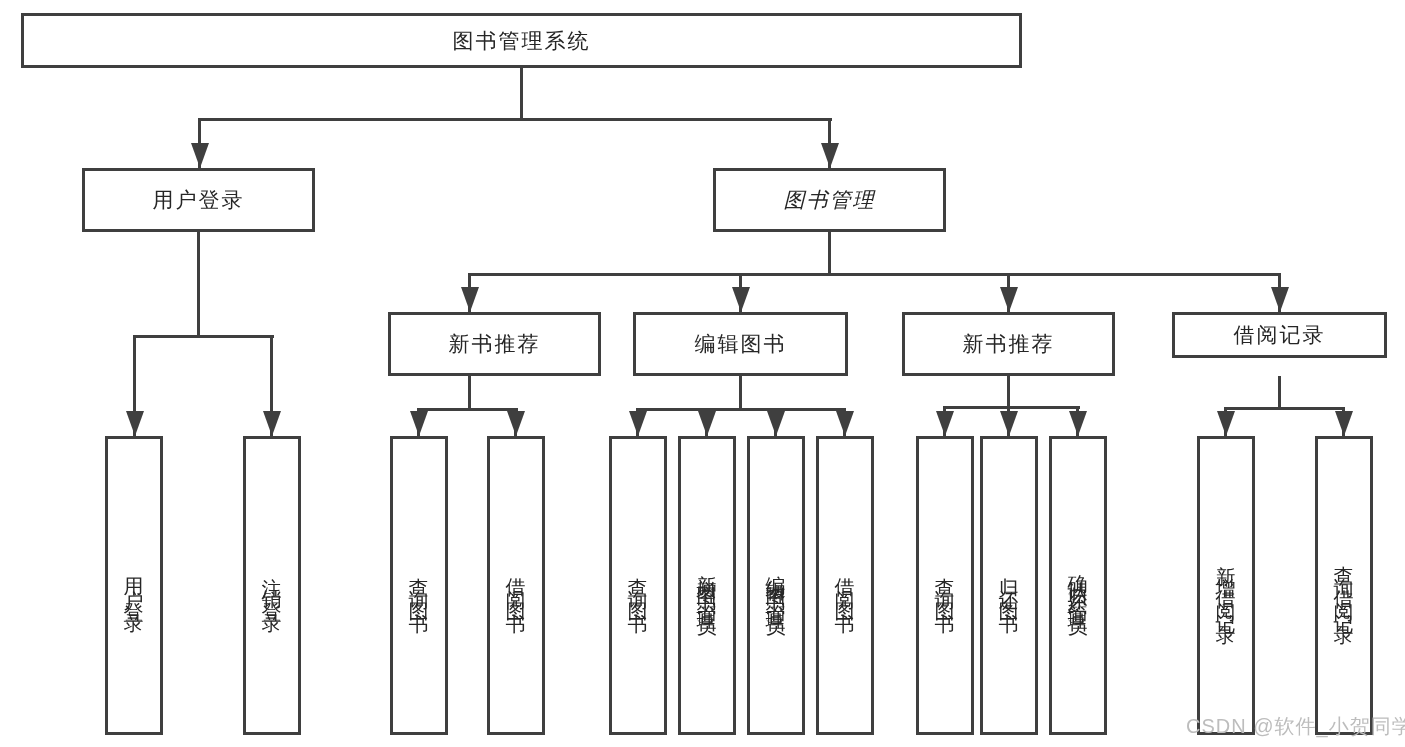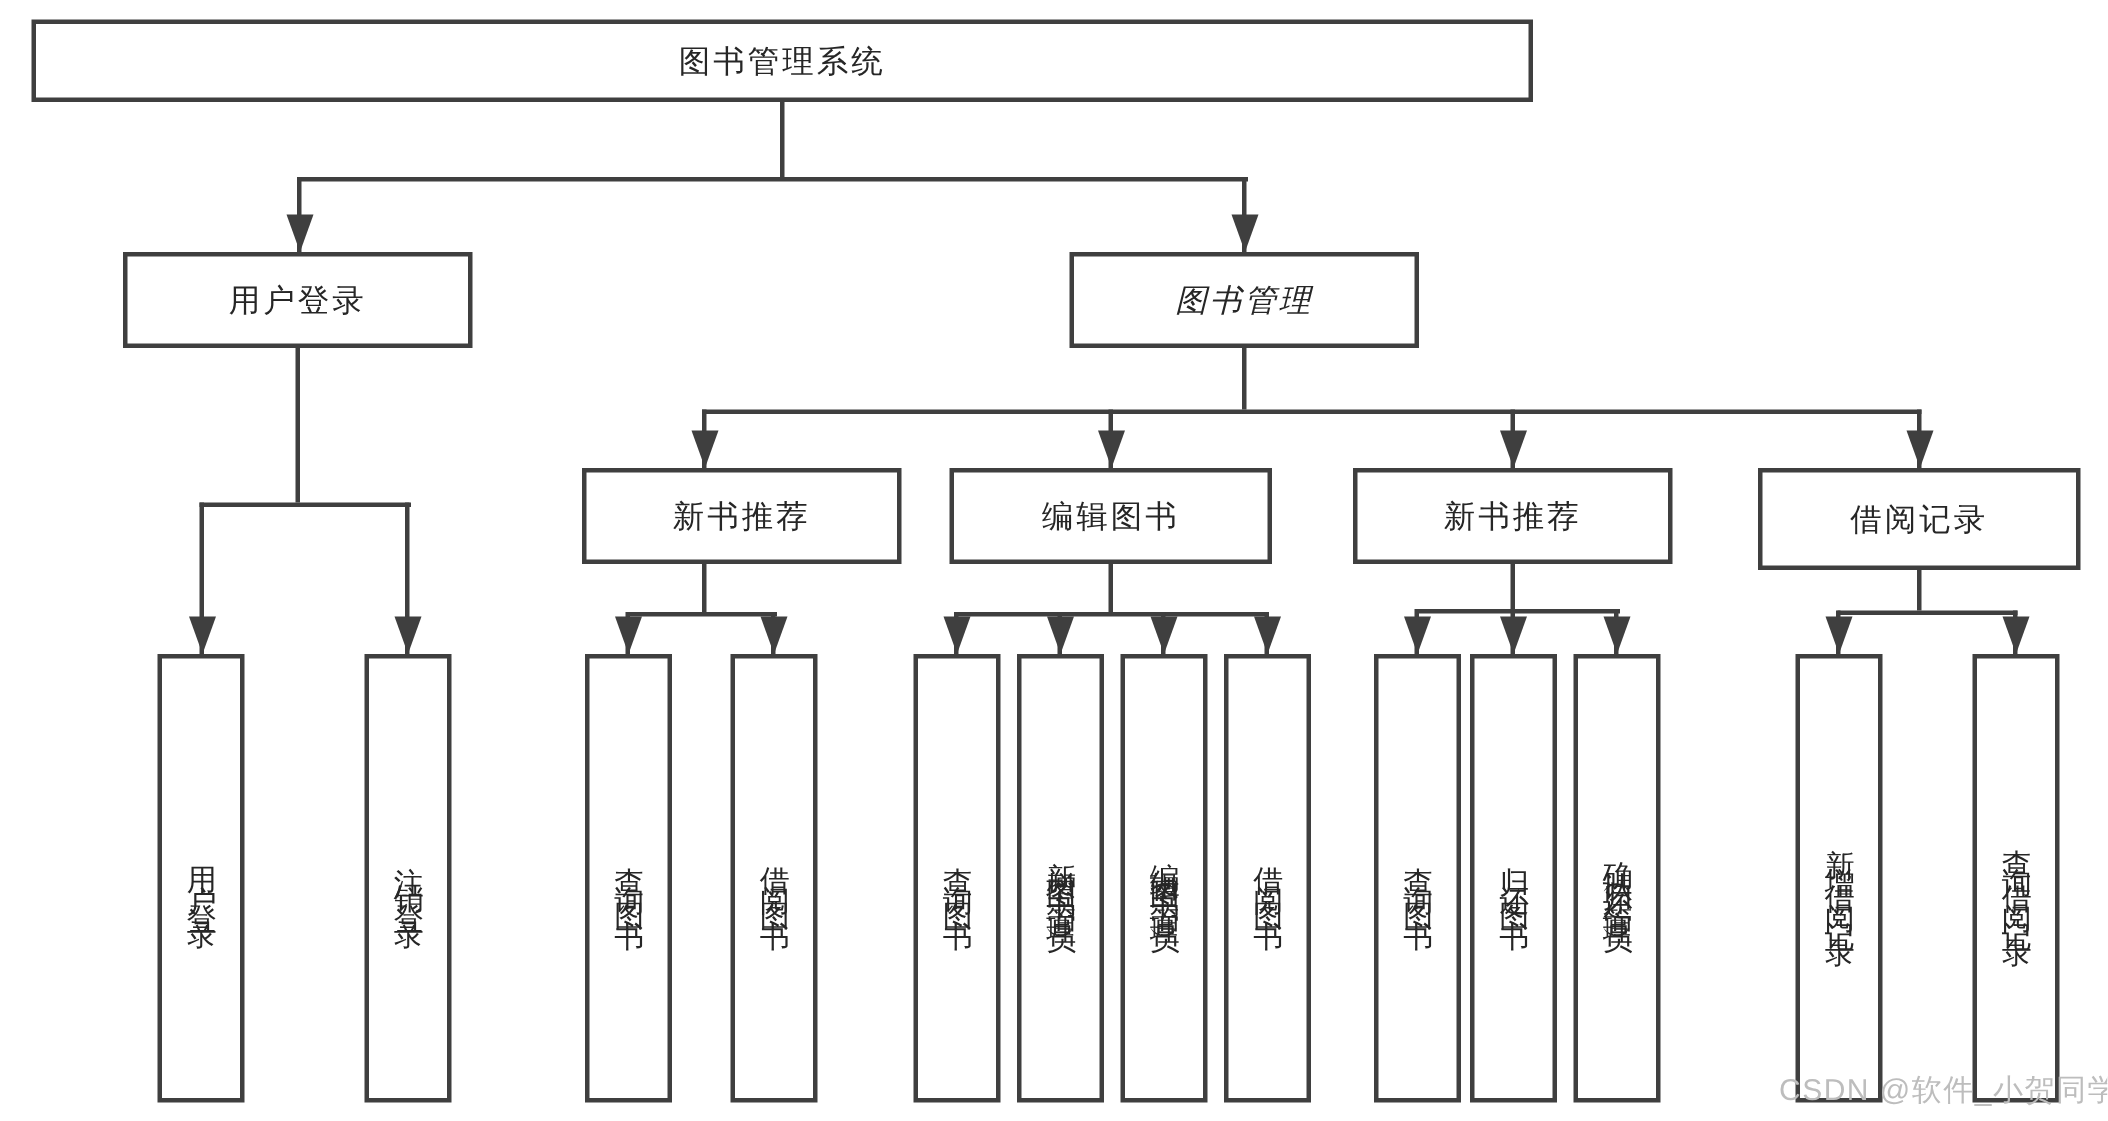--- a/index.html
+++ b/index.html
@@ -140,21 +140,21 @@
 
   <div class="node" style="left:363px;top:312px;width:213px;height:64px;margin-left:25px;">
     <span>新书推荐</span>
   </div>
   <div class="node" style="left:633px;top:312px;width:215px;height:64px;">
     <span>编辑图书</span>
   </div>
   <div class="node" style="left:902px;top:312px;width:213px;height:64px;">
     <span>新书推荐</span>
   </div>
-  <div class="node" style="left:1172px;top:312px;width:215px;height:68px;font-family:Liberation Serif, serif;">
+  <div class="node" style="left:1172px;top:312px;width:215px;height:46px;font-family:Liberation Serif, serif;">
     <span>借阅记录</span>
   </div>
 
   <div class="leaf" style="left:105px;">
     <span class="vtext">用户登录</span>
   </div>
   <div class="leaf" style="left:243px;">
     <span class="vtext">注销登录</span>
   </div>
 

